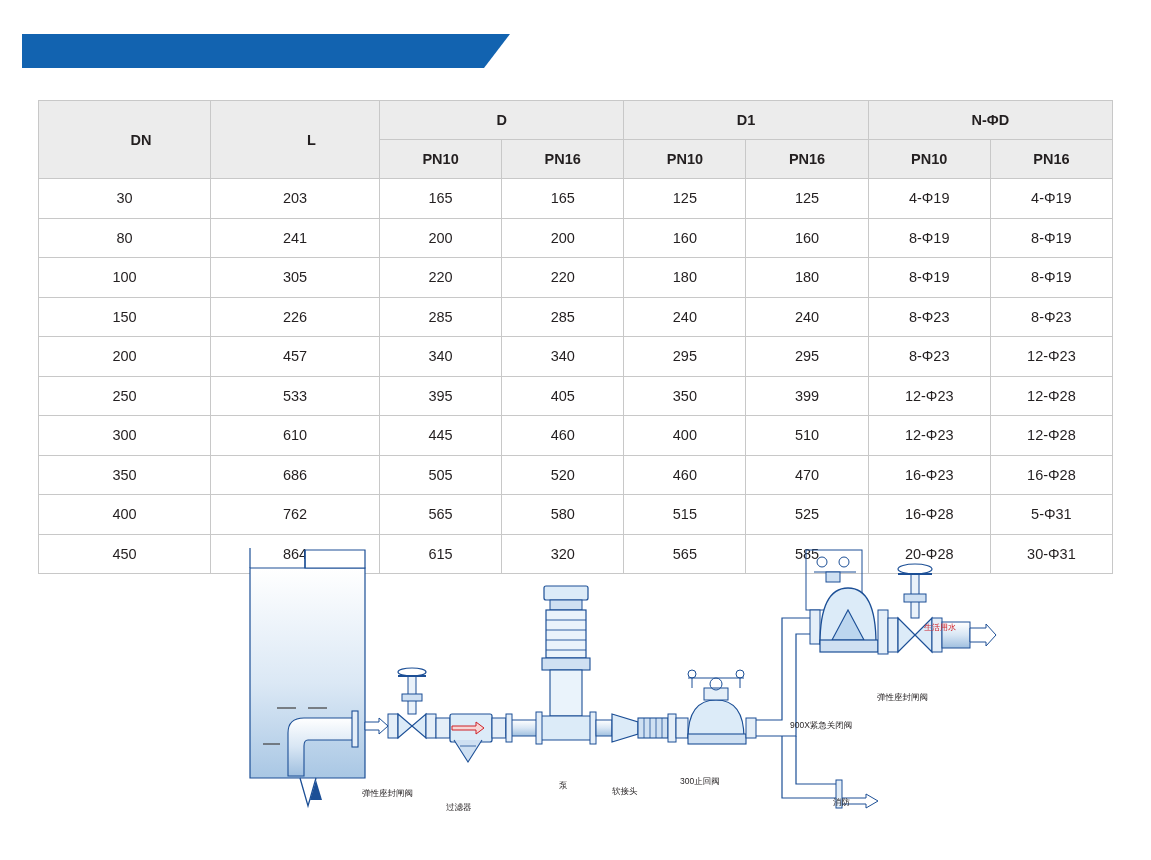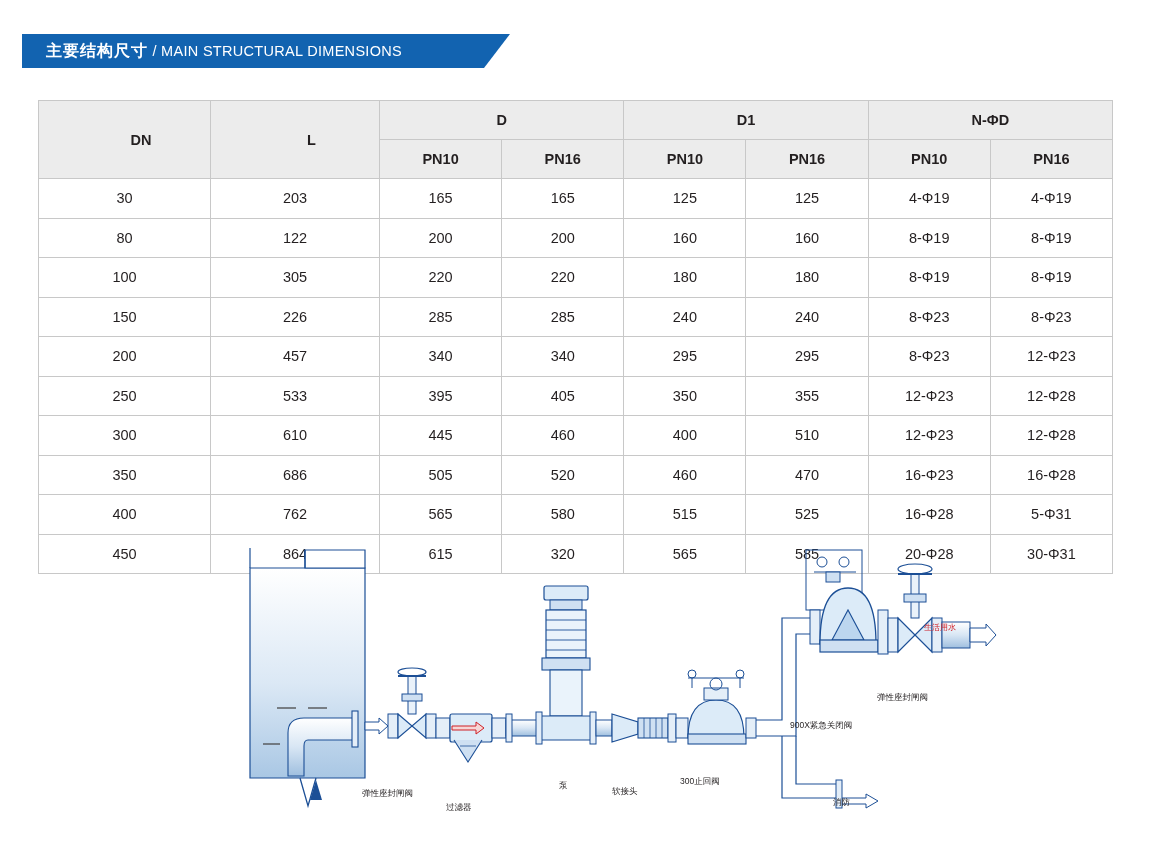--- a/index.html
+++ b/index.html
@@ -117,24 +117,20 @@
     font-size: 8px;
     fill: #cf2027;
   }
 </style>
 </head>
 <body>
 
 <div class="banner">
   <div class="banner-bg"></div>
   <div class="banner-tail"></div>
-  <div class="banner-text">
-    <span class="banner-cn">主要结构尺寸</span>
-    <span class="banner-en">/ MAIN STRUCTURAL DIMENSIONS</span>
-  </div>
 </div>
 
 <div class="table-wrap">
   <table class="dims">
     <thead>
       <tr>
         <th class="col-dn tall" rowspan="2">DN</th>
         <th class="col-l tall" rowspan="2">L</th>
         <th colspan="2">D</th>
         <th colspan="2">D1</th>
@@ -155,21 +151,21 @@
         <td>203</td>
         <td>165</td>
         <td>165</td>
         <td>125</td>
         <td>125</td>
         <td>4-Φ19</td>
         <td>4-Φ19</td>
       </tr>
       <tr>
         <td>80</td>
-        <td>122</td>
+        <td>241</td>
         <td>200</td>
         <td>200</td>
         <td>160</td>
         <td>160</td>
         <td>8-Φ19</td>
         <td>8-Φ19</td>
       </tr>
       <tr>
         <td>100</td>
         <td>305</td>
@@ -199,21 +195,21 @@
         <td>295</td>
         <td>8-Φ23</td>
         <td>12-Φ23</td>
       </tr>
       <tr>
         <td>250</td>
         <td>533</td>
         <td>395</td>
         <td>405</td>
         <td>350</td>
-        <td>355</td>
+        <td>399</td>
         <td>12-Φ23</td>
         <td>12-Φ28</td>
       </tr>
       <tr>
         <td>300</td>
         <td>610</td>
         <td>445</td>
         <td>460</td>
         <td>400</td>
         <td>510</td>

